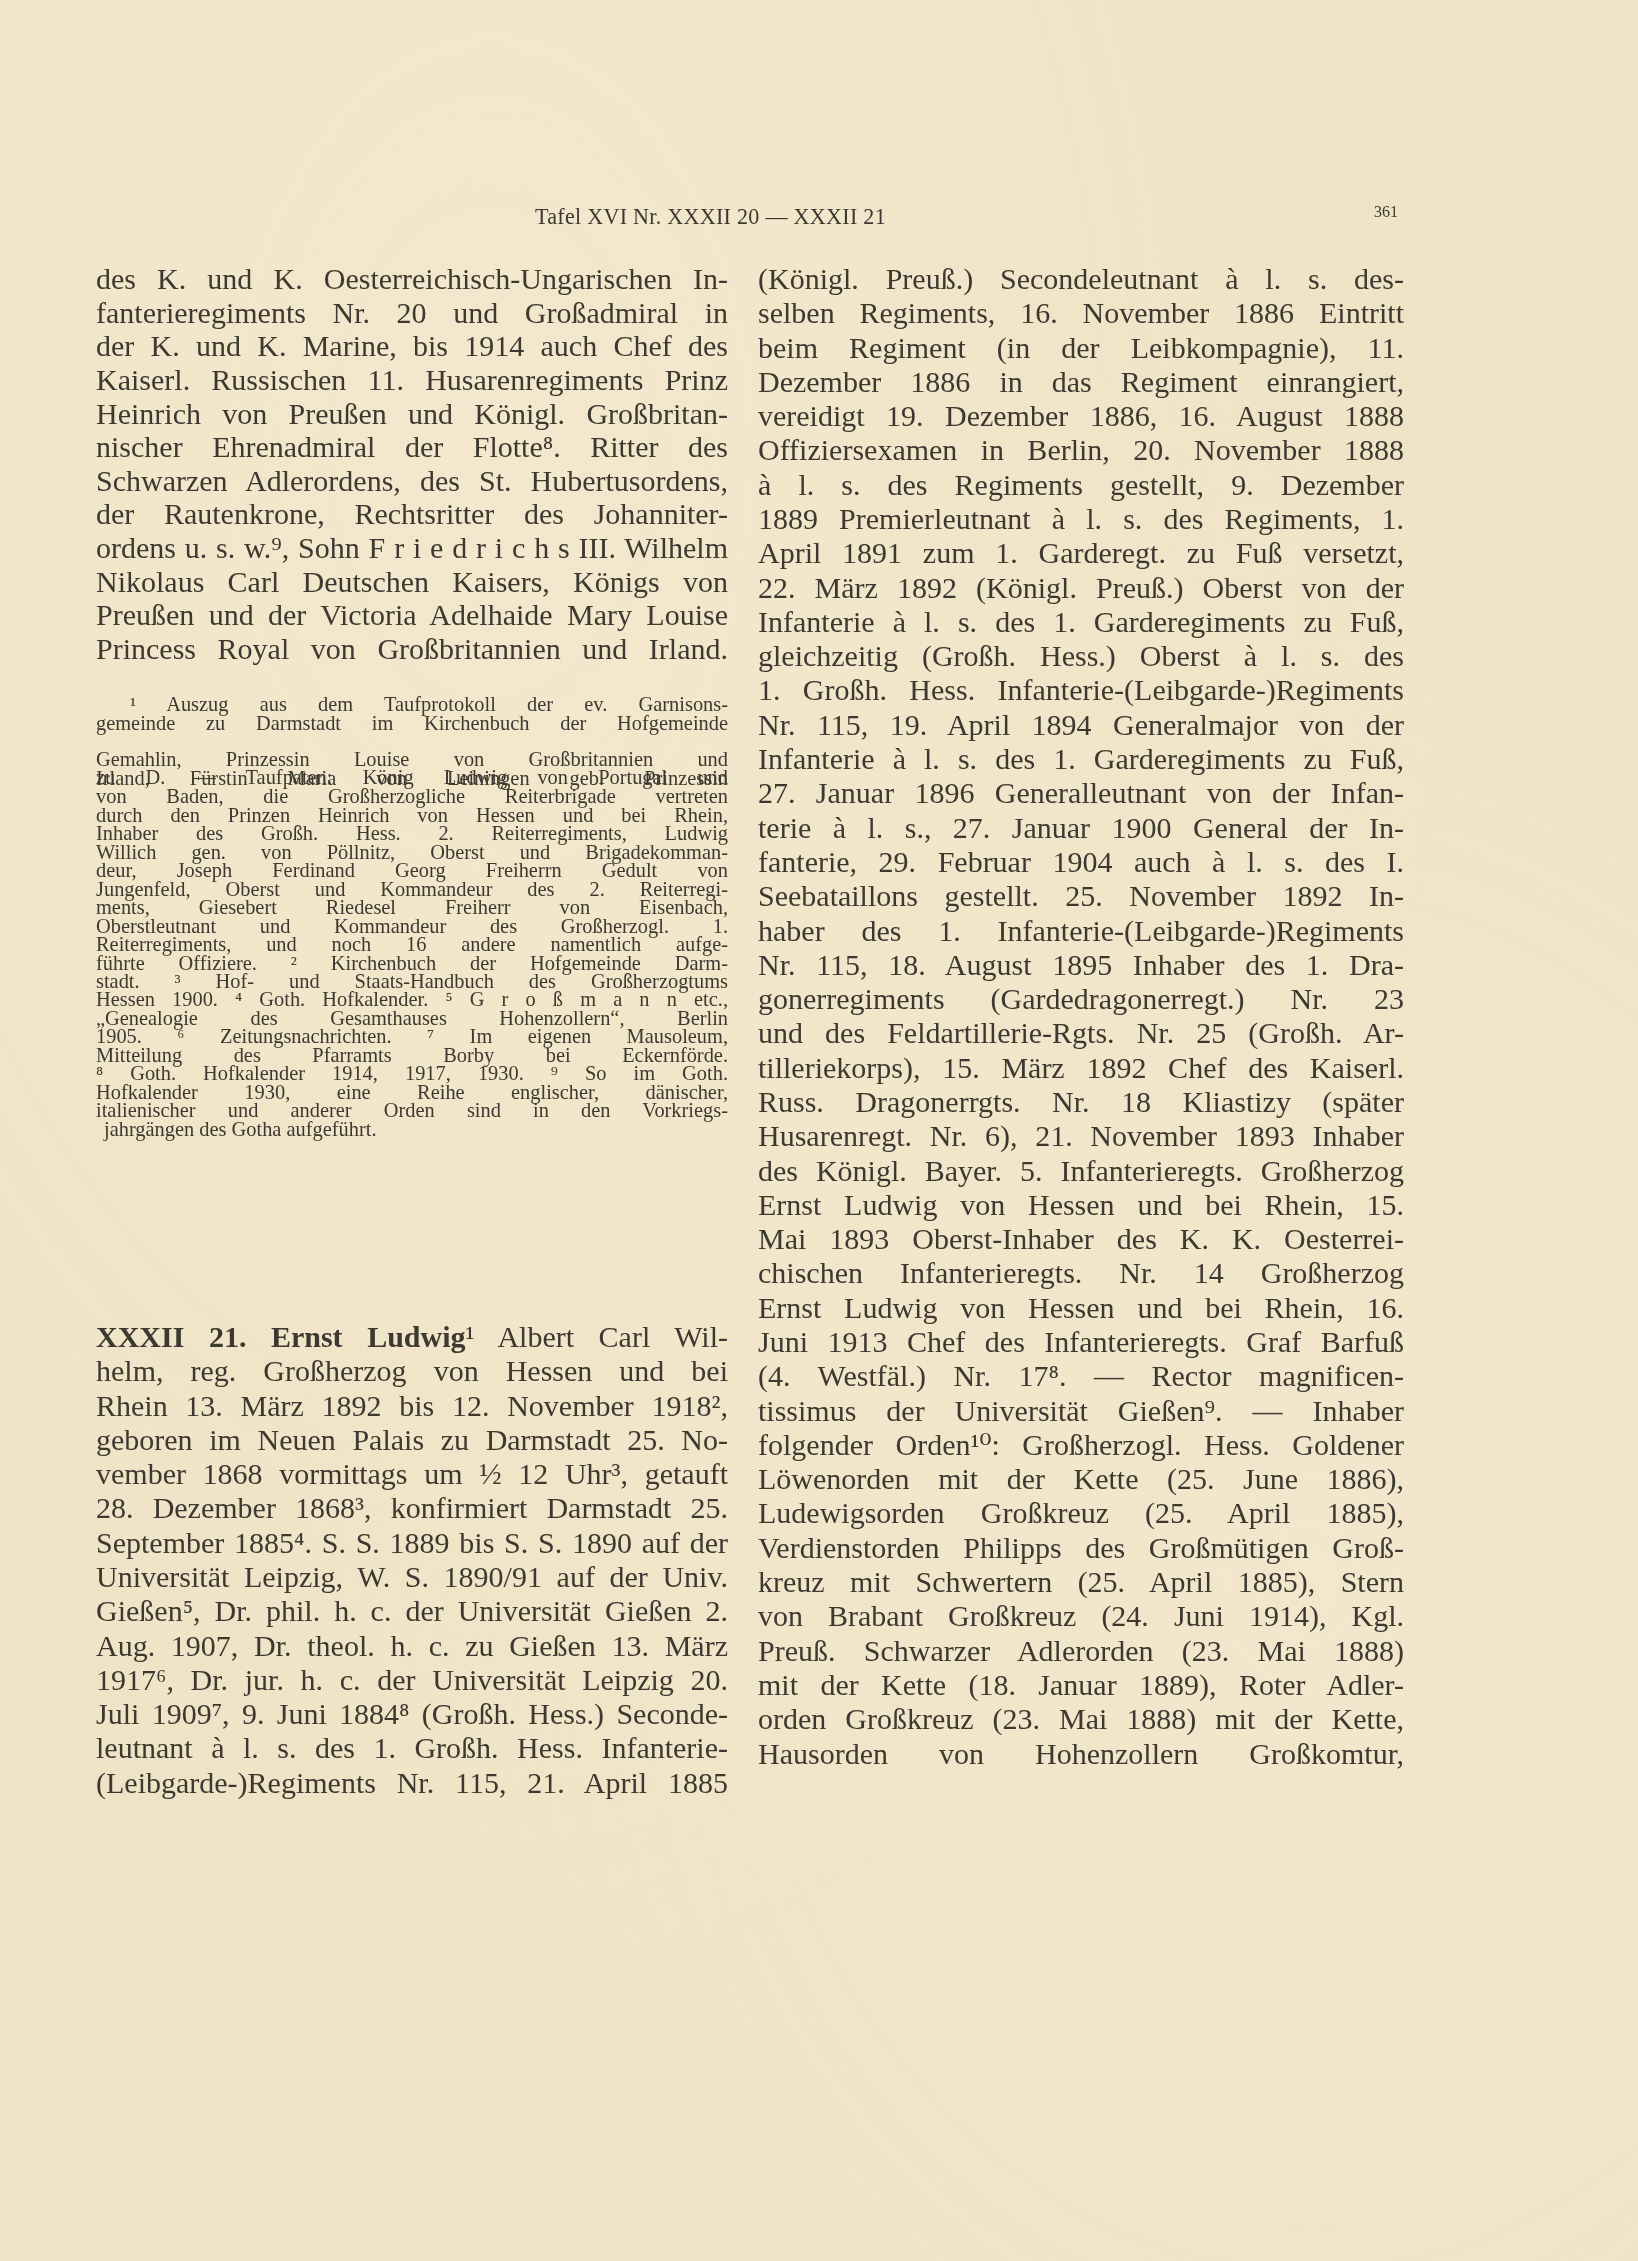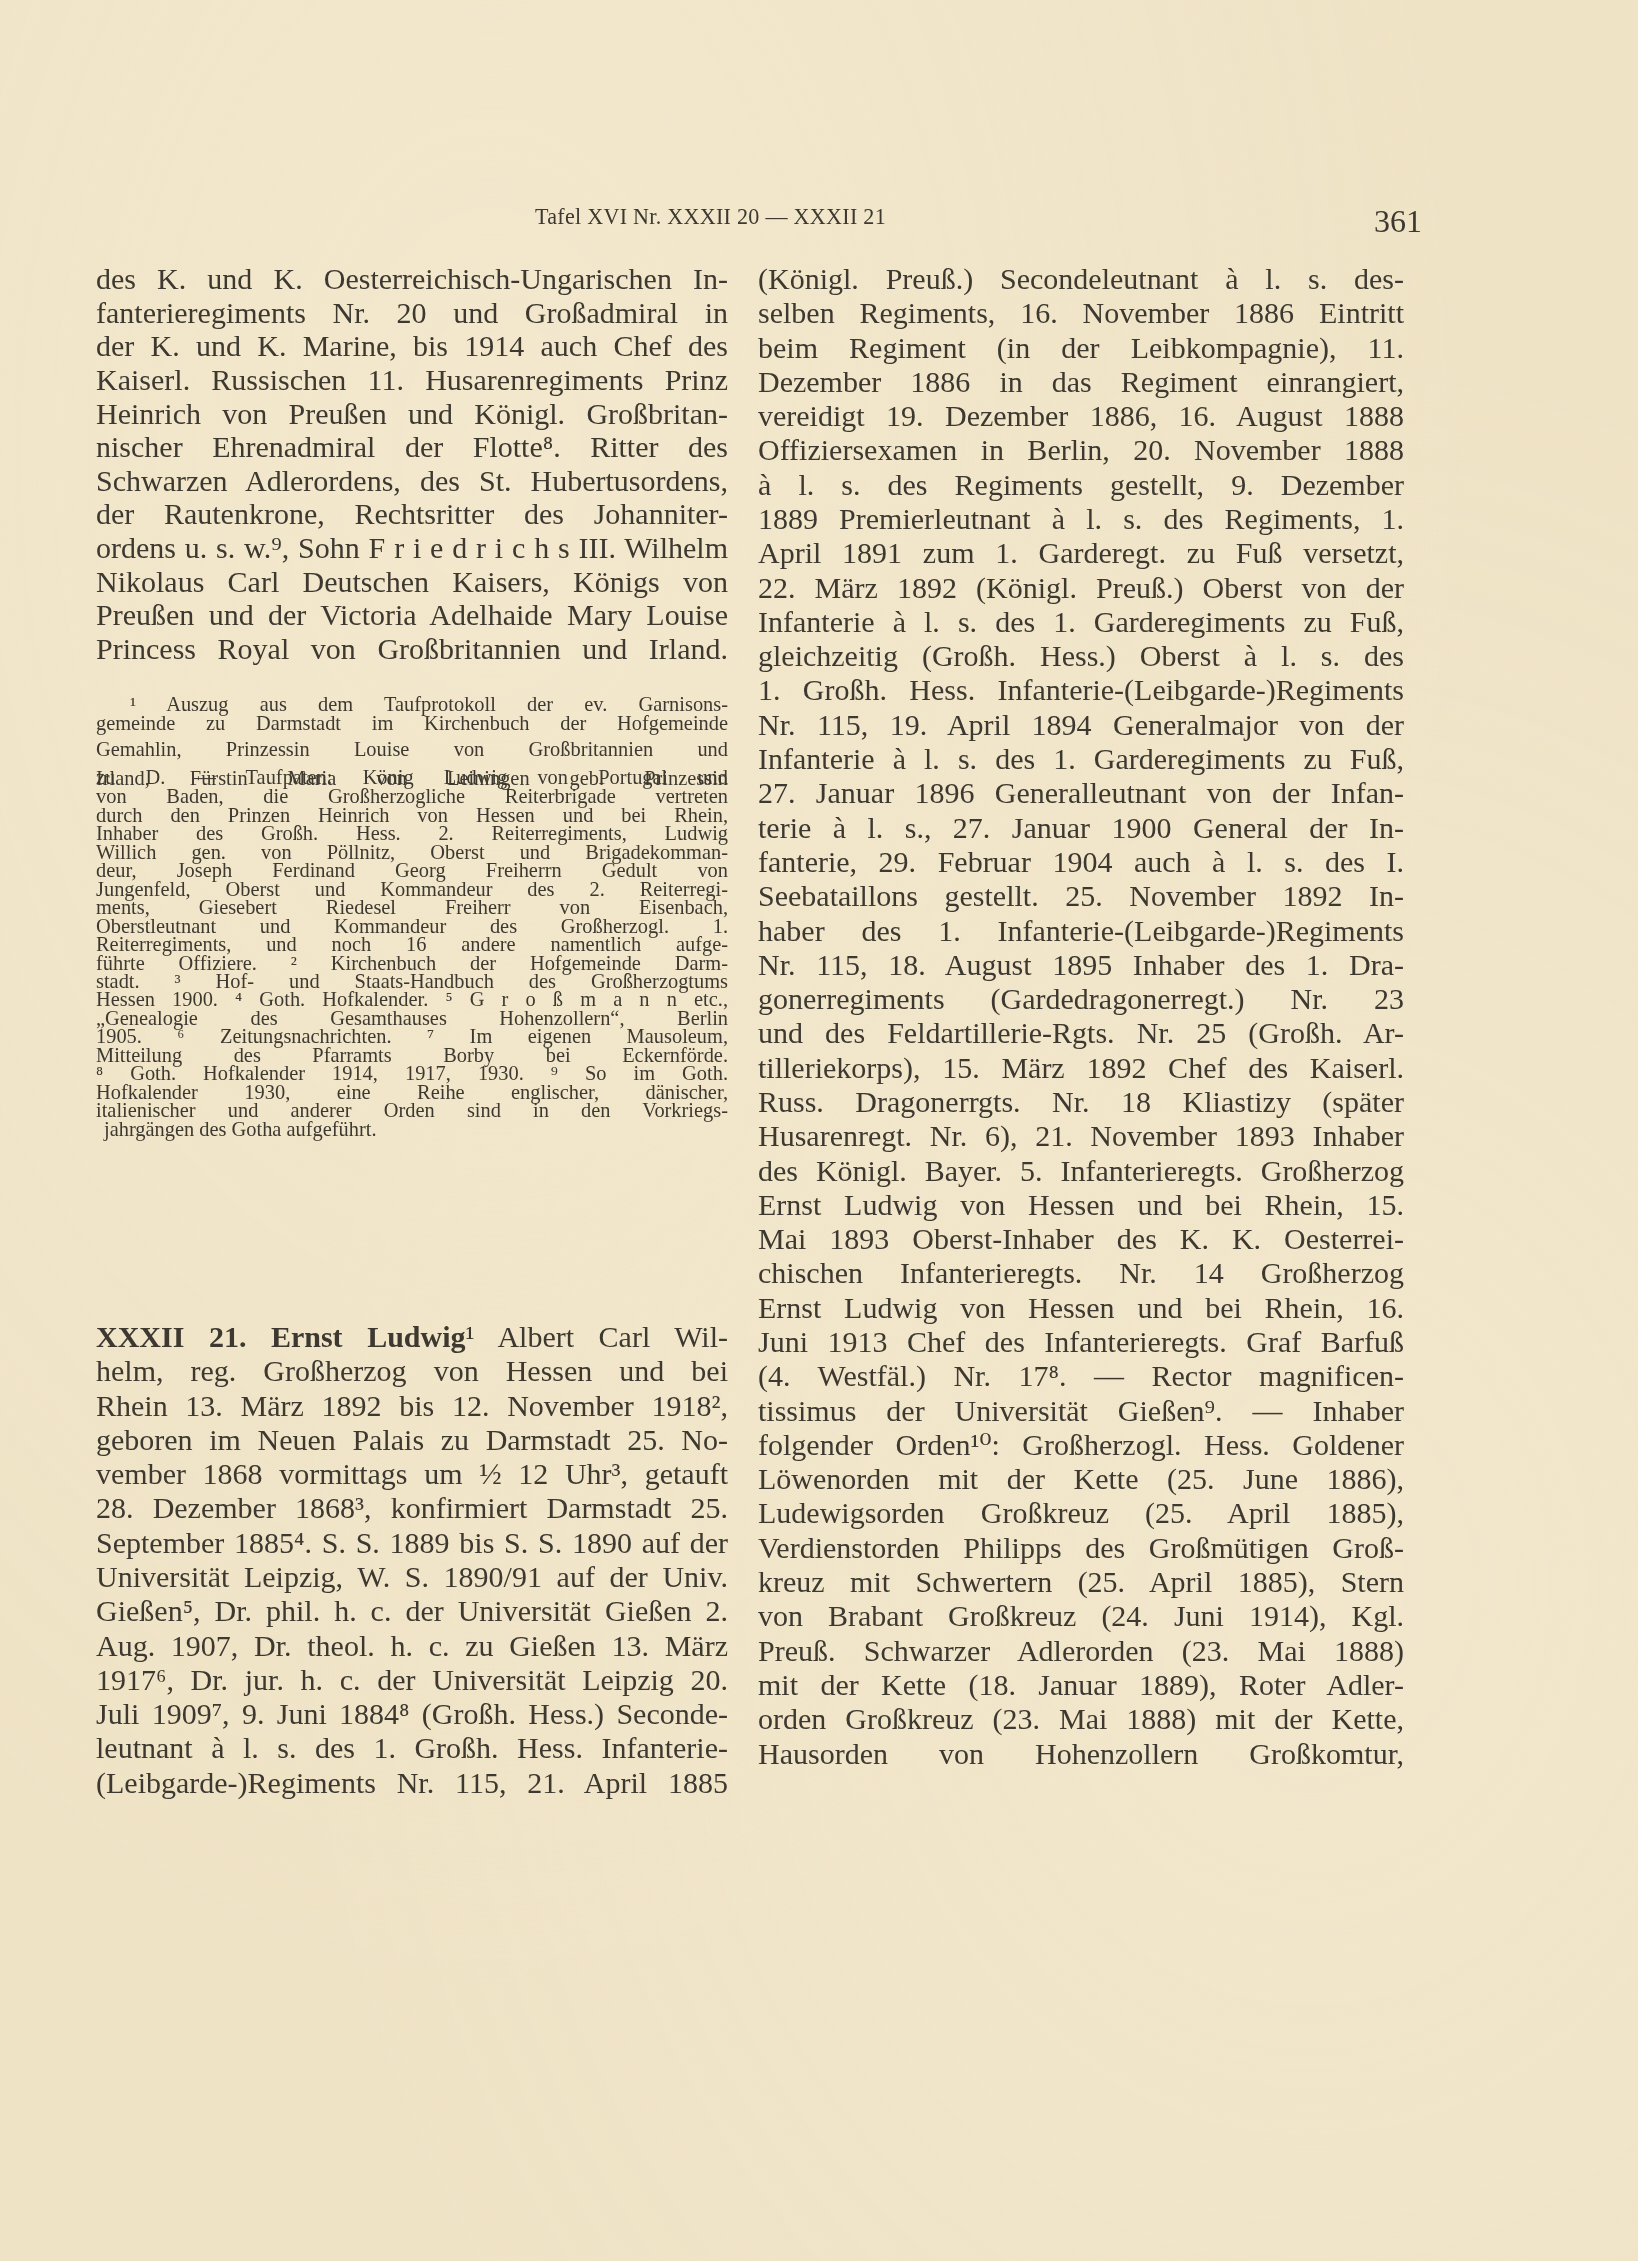--- a/index.html
+++ b/index.html
@@ -6,21 +6,21 @@
   body {
     width:1639px; height:2261px; position:relative; overflow:hidden;
     background:#efe3c6;
     background-image: radial-gradient(ellipse at 30% 20%, #f3e8cd 0%, rgba(239,227,198,0) 60%),
                       radial-gradient(ellipse at 80% 70%, #f2e7cc 0%, rgba(239,227,198,0) 55%);
     color:#3d3931;
     font-family:"Liberation Serif", "DejaVu Serif", serif;
   }
   .header { position:absolute; top:203px; left:0; width:1639px; height:33px; }
   .running-title { position:absolute; left:535px; top:0; font-size:24px; letter-spacing:0.3px; transform:scaleX(0.92); transform-origin:left top; }
-  .page-number { position:absolute; left:1374px; top:0; font-size:32px; }
+  .page-number { position:absolute; left:1374px; top:0; font-size:16px; }
   .col { position:absolute; }
   .col-left { left:96px; width:632px; }
   .col-right { left:758px; width:646px; }
   .line {
     position:absolute; left:0; width:100%;
     font-size:30px; line-height:34px; white-space:nowrap;
     text-align:justify; text-align-last:justify;
     transform-origin:left top;
   }
   .fn {
@@ -53,21 +53,21 @@
     <div class="line" style="top: 269px; display: block;">ordens u. s. w.⁹, Sohn F r i e d r i c h s III. Wilhelm</div>
     <div class="line" style="top: 303px; display: block;">Nikolaus Carl Deutschen Kaisers, Königs von</div>
     <div class="line" style="top: 336px; display: block;">Preußen und der Victoria Adelhaide Mary Louise</div>
     <div class="line" style="top: 370px; display: block;">Princess Royal von Großbritannien und Irland.</div>
   </div>
 
   <div style="position:absolute; left:0; top:433px; width:100%;">
     <div class="fn indent" style="top: 0px; display: block;">¹ Auszug aus dem Taufprotokoll der ev. Garnisons-</div>
     <div class="fn" style="top: 18.5px; display: block;">gemeinde zu Darmstadt im Kirchenbuch der Hofgemeinde</div>
     <div class="fn" style="top: 37px; display: block; margin-top: 36px;">zu D. — Taufpaten: König Ludwig von Portugal und</div>
-    <div class="fn" style="top: 45px; display: block; font-family: Liberation Serif, serif;">Gemahlin, Prinzessin Louise von Großbritannien und</div>
+    <div class="fn" style="top: 55px; display: block; font-family: Liberation Serif, serif;">Gemahlin, Prinzessin Louise von Großbritannien und</div>
     <div class="fn" style="top: 74px; display: block;">Irland, Fürstin Maria von Leiningen geb. Prinzessin</div>
     <div class="fn" style="top: 92px; display: block;">von Baden, die Großherzogliche Reiterbrigade vertreten</div>
     <div class="fn" style="top: 111px; display: block;">durch den Prinzen Heinrich von Hessen und bei Rhein,</div>
     <div class="fn" style="top: 129px; display: block;">Inhaber des Großh. Hess. 2. Reiterregiments, Ludwig</div>
     <div class="fn" style="top: 148px; display: block;">Willich gen. von Pöllnitz, Oberst und Brigadekomman-</div>
     <div class="fn" style="top: 166px; display: block;">deur, Joseph Ferdinand Georg Freiherrn Gedult von</div>
     <div class="fn" style="top: 185px; display: block;">Jungenfeld, Oberst und Kommandeur des 2. Reiterregi-</div>
     <div class="fn" style="top: 203px; display: block;">ments, Giesebert Riedesel Freiherr von Eisenbach,</div>
     <div class="fn" style="top: 222px; display: block;">Oberstleutnant und Kommandeur des Großherzogl. 1.</div>
     <div class="fn" style="top: 240px; display: block;">Reiterregiments, und noch 16 andere namentlich aufge-</div>

